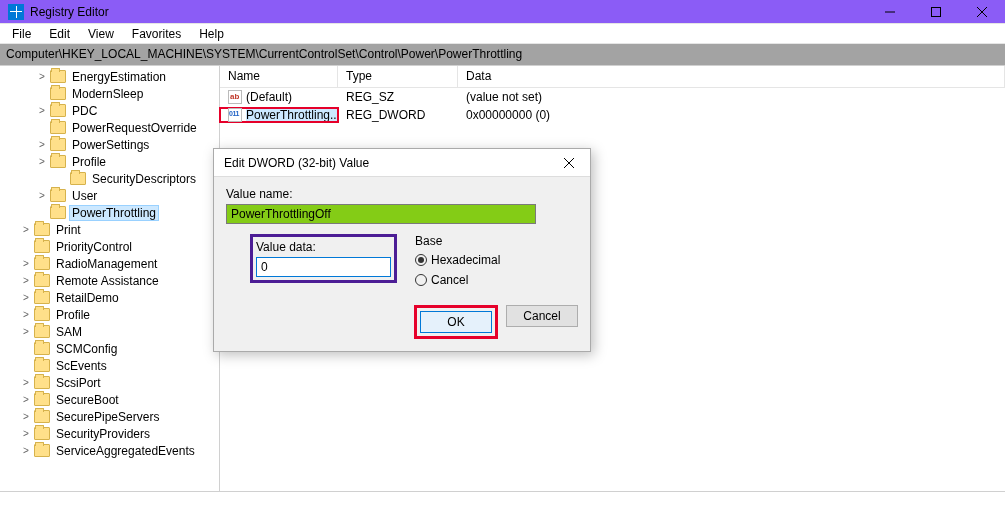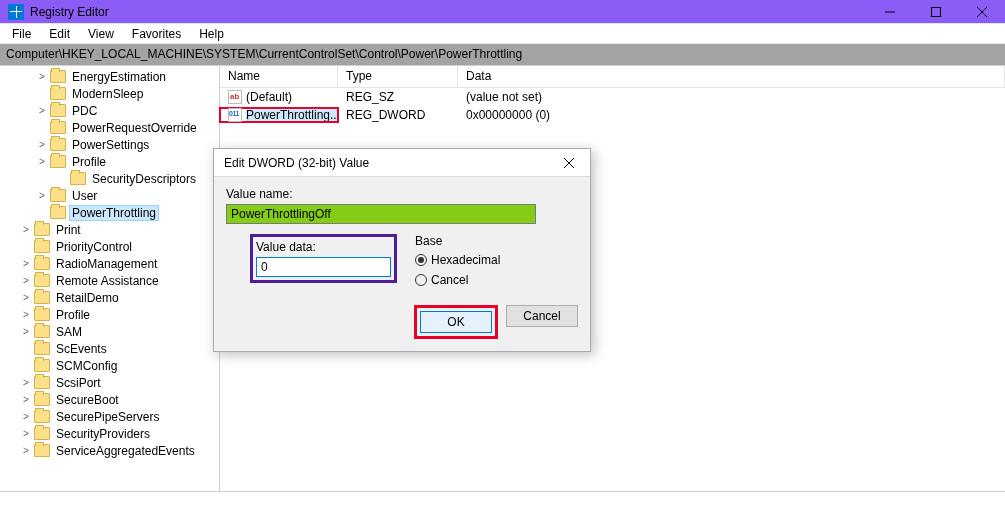--- a/index.html
+++ b/index.html
@@ -339,26 +339,26 @@
         <span class="label">Profile</span>
       </div>
       <div class="tree-row" style="padding-left: 20px;">
         <span class="exp">&gt;</span>
         <span class="folder"></span>
         <span class="label">SAM</span>
       </div>
       <div class="tree-row" style="padding-left: 20px;">
         <span class="exp"></span>
         <span class="folder"></span>
+        <span class="label">SCMConfig</span>
+      </div>
+      <div class="tree-row" style="padding-left: 20px;">
+        <span class="exp"></span>
+        <span class="folder"></span>
         <span class="label">ScEvents</span>
-      </div>
-      <div class="tree-row" style="padding-left: 20px;">
-        <span class="exp"></span>
-        <span class="folder"></span>
-        <span class="label">SCMConfig</span>
       </div>
       <div class="tree-row" style="padding-left: 20px;">
         <span class="exp">&gt;</span>
         <span class="folder"></span>
         <span class="label">ScsiPort</span>
       </div>
       <div class="tree-row" style="padding-left: 20px;">
         <span class="exp">&gt;</span>
         <span class="folder"></span>
         <span class="label">SecureBoot</span>

